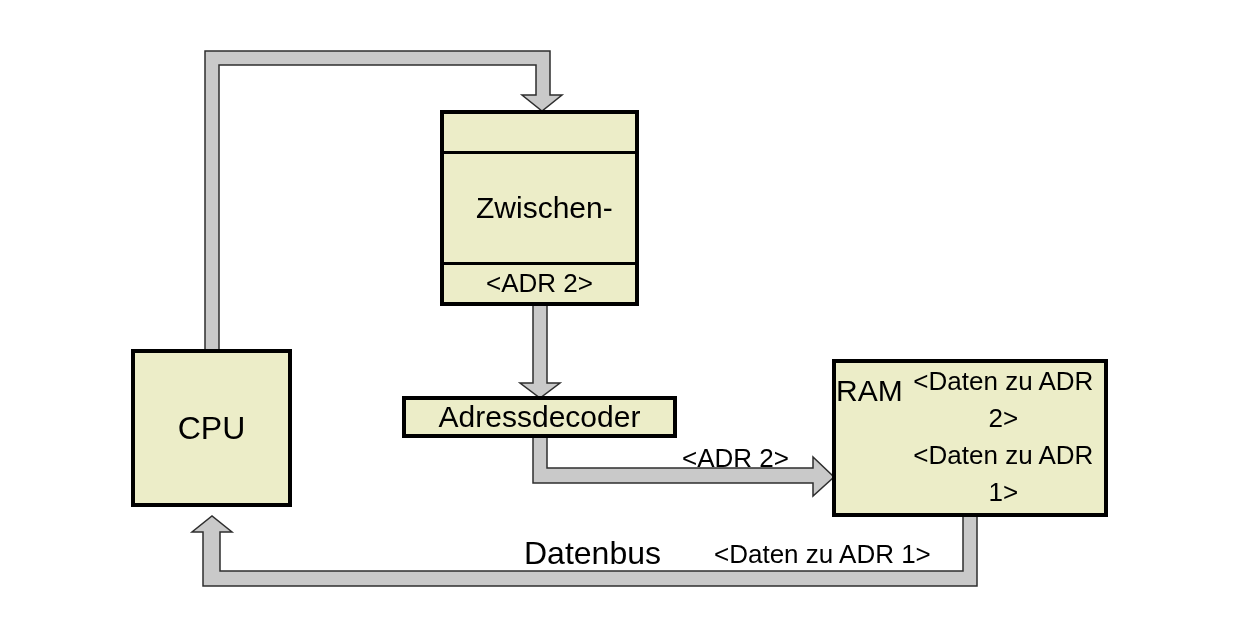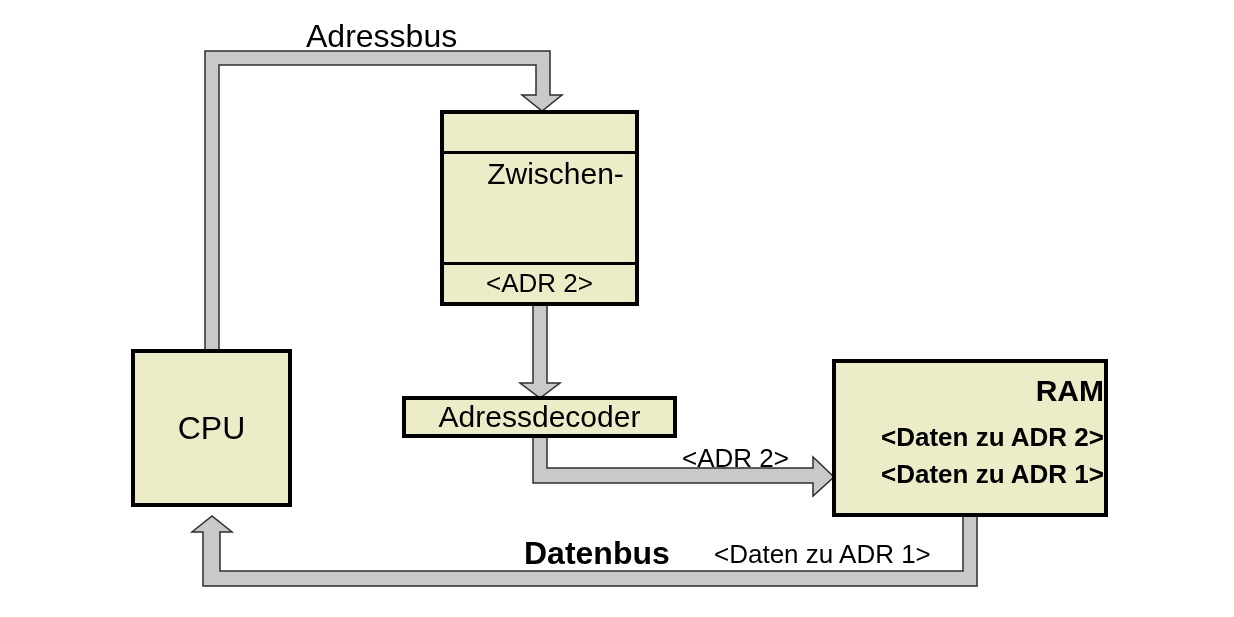--- a/index.html
+++ b/index.html
@@ -43,51 +43,50 @@
 
   
   .buffer-box {
     left: 440px; top: 110px; width: 199px; height: 196px;
     display: flex; flex-direction: column;
   }
   .buffer-top { height: 37px; border-bottom: 3px solid var(--box-border, #000); }
   .buffer-mid {
     flex: 1;
     border-bottom: 3px solid var(--box-border, #000);
-    display: flex; flex-direction: row; justify-content: center;
+    display: flex; flex-direction: column; justify-content: center;
     padding-left: 32px;
     font-size: 30px; line-height: 40px;
   }
   .buffer-slot {
     height: 37px;
     display: flex; align-items: center; justify-content: center;
     font-size: 26px;
   }
 
   
   .decoder-box {
     left: 402px; top: 396px; width: 275px; height: 42px;
     display: flex; align-items: flex-end; justify-content: center;
     font-size: 30px;
   }
 
   
   .ram-box {
     left: 832px; top: 359px; width: 276px; height: 158px;
-    display: flex; flex-direction: column; align-items: flex-end;
+    display: flex; flex-direction: row; align-items: flex-start;
     font-size: 30px;
-    font-weight: bold;
   }
   .ram-title { margin-top: 10px; line-height: 36px; }
-  .ram-rows { margin-top: 10px; font-size: 26px; line-height: 37px; text-align: center; }
+  .ram-rows { font-size: 26px; line-height: 37px; text-align: center; }
 
   
   .bus-label { position: absolute; z-index: 2; white-space: nowrap; }
   .adressbus-label   { left: 306px; top: 18px;  font-size: 32px; }
-  .datenbus-label    { left: 524px; top: 535px; font-size: 32px; font-weight: bold; }
+  .datenbus-label    { left: 524px; top: 535px; font-size: 32px; }
   .adr2-bus-label    { left: 682px; top: 443px; font-size: 26px; }
   .daten-adr1-label  { left: 714px; top: 539px; font-size: 26px; }
 </style>
 </head>
 <body>
 
 <div class="canvas">
 
   <svg class="bus-layer" width="1234" height="617" viewBox="0 0 1234 617">
 
@@ -119,18 +118,17 @@
   </div>
 
   <div class="box ram-box">
     <div class="ram-title">RAM</div>
     <div class="ram-rows">
       <div>&lt;Daten zu ADR 2&gt;</div>
       <div>&lt;Daten zu ADR 1&gt;</div>
     </div>
   </div>
 
-  <div class="bus-label adressbus-label">Adressbus</div>
   <div class="bus-label datenbus-label">Datenbus</div>
   <div class="bus-label adr2-bus-label">&lt;ADR 2&gt;</div>
   <div class="bus-label daten-adr1-label">&lt;Daten zu ADR 1&gt;</div>
 
 </div>
 
 </body></html>

